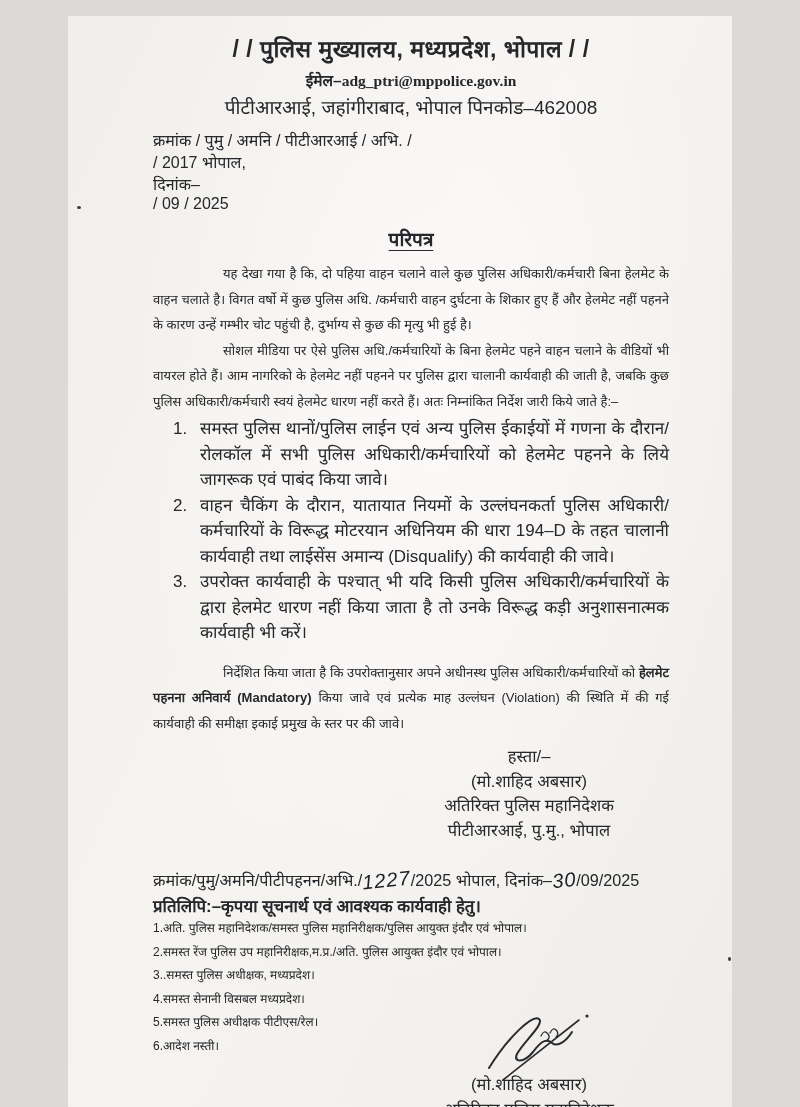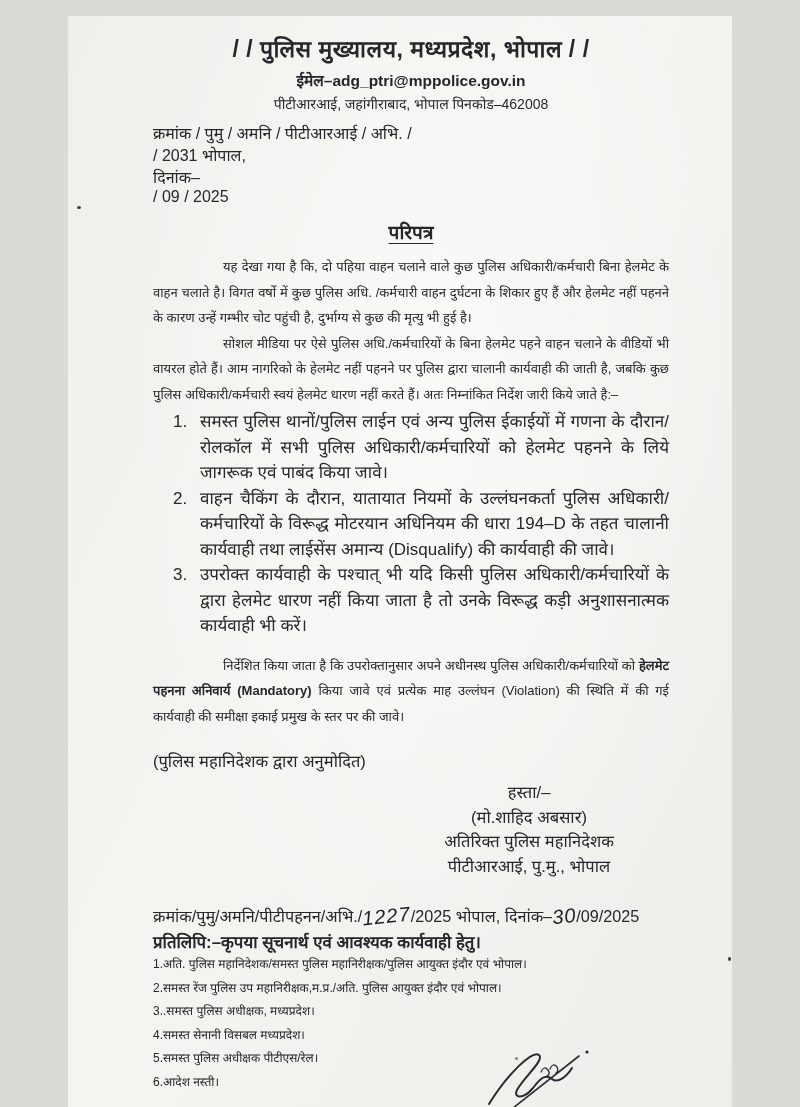--- a/index.html
+++ b/index.html
@@ -13,22 +13,22 @@
     color:#26262b;
     font-family:"Liberation Sans","DejaVu Sans",sans-serif;
     overflow:hidden;
     box-sizing:border-box;
     padding:16px 63px 0 85px;
   }
   .center { text-align:center; }
   .doc-header-title { font-size:23px; font-weight:bold; letter-spacing:0.5px; }
   .email-line { font-size:15.5px; margin-top:5px; }
   .email-line .label { font-weight:bold; }
-  .email-line .addr { font-weight:bold; font-family:Liberation Sans, sans-serif; }
-  .address-line { font-size:14px; margin-top:3px; }
+  .email-line .addr { font-weight:bold; font-family:Liberation Serif, serif; }
+  .address-line { font-size:19px; margin-top:3px; }
   .ref-line {
     display:flex; justify-content:space-between; align-items:baseline;
     font-size:16px; margin-top:9px; white-space:nowrap;flex-direction:column;
   }
   .doc-title {
     text-align:center; font-size:19px; font-weight:bold;
     text-decoration:underline; text-underline-offset:4px;
     margin:13px 0 9px 0;
   }
   .para {
@@ -72,21 +72,21 @@
   <div class="center doc-header-title">/ / पुलिस मुख्यालय, मध्यप्रदेश, भोपाल / /</div>
 
   <div class="center email-line">
     <span class="label">ईमेल–</span><span class="addr">adg_ptri@mppolice.gov.in</span>
   </div>
 
   <div class="center address-line">पीटीआरआई, जहांगीराबाद, भोपाल पिनकोड–462008</div>
 
   <div class="ref-line">
     <span>क्रमांक / पुमु / अमनि / पीटीआरआई / अभि. /</span>
-    <span>/ 2031 भोपाल,</span>
+    <span>/ 2017 भोपाल,</span>
     <span>दिनांक–</span>
     <span>/ 09 / 2025</span>
   </div>
 
   <div class="doc-title">परिपत्र</div>
 
   <p class="para">यह देखा गया है कि, दो पहिया वाहन चलाने वाले कुछ पुलिस अधिकारी/कर्मचारी बिना हेलमेट के वाहन चलाते है। विगत वर्षो में कुछ पुलिस अधि. /कर्मचारी वाहन दुर्घटना के शिकार हुए हैं और हेलमेट नहीं पहनने के कारण उन्हें गम्भीर चोट पहुंची है, दुर्भाग्य से कुछ की मृत्यु भी हुई है।</p>
 
   <p class="para">सोशल मीडिया पर ऐसे पुलिस अधि./कर्मचारियों के बिना हेलमेट पहने वाहन चलाने के वीडियों भी वायरल होते हैं। आम नागरिको के हेलमेट नहीं पहनने पर पुलिस द्वारा चालानी कार्यवाही की जाती है, जबकि कुछ पुलिस अधिकारी/कर्मचारी स्वयं हेलमेट धारण नहीं करते हैं। अतः निम्नांकित निर्देश जारी किये जाते है:–</p>
 
@@ -100,21 +100,20 @@
       <span>वाहन चैकिंग के दौरान, यातायात नियमों के उल्लंघनकर्ता पुलिस अधिकारी/कर्मचारियों के विरूद्ध मोटरयान अधिनियम की धारा 194–D के तहत चालानी कार्यवाही तथा लाईसेंस अमान्य (Disqualify) की कार्यवाही की जावे।</span>
     </div>
     <div class="directive-item">
       <span class="num">3.</span>
       <span>उपरोक्त कार्यवाही के पश्चात् भी यदि किसी पुलिस अधिकारी/कर्मचारियों के द्वारा हेलमेट धारण नहीं किया जाता है तो उनके विरूद्ध कड़ी अनुशासनात्मक कार्यवाही भी करें।</span>
     </div>
   </div>
 
   <p class="para para-final"><span>निर्देशित किया जाता है कि उपरोक्तानुसार अपने अधीनस्थ पुलिस अधिकारी/कर्मचारियों को </span><span class="bold">हेलमेट पहनना अनिवार्य (Mandatory)</span><span> किया जावे एवं प्रत्येक माह उल्लंघन (Violation) की स्थिति में की गई कार्यवाही की समीक्षा इकाई प्रमुख के स्तर पर की जावे।</span></p>
 
-  <div class="approved-note">(पुलिस महानिदेशक द्वारा अनुमोदित)</div>
 
   <div class="sig-block sig-block-top">
     <div>हस्ता/–</div>
     <div>(मो.शाहिद अबसार)</div>
     <div>अतिरिक्त पुलिस महानिदेशक</div>
     <div>पीटीआरआई, पु.मु., भोपाल</div>
   </div>
 
   <div class="ref-line-2">
     <span>क्रमांक/पुमु/अमनि/पीटीपहनन/अभि./</span><span class="hand">1227</span><span>/2025 भोपाल,  दिनांक–</span><span class="hand">30</span><span>/09/2025</span>

